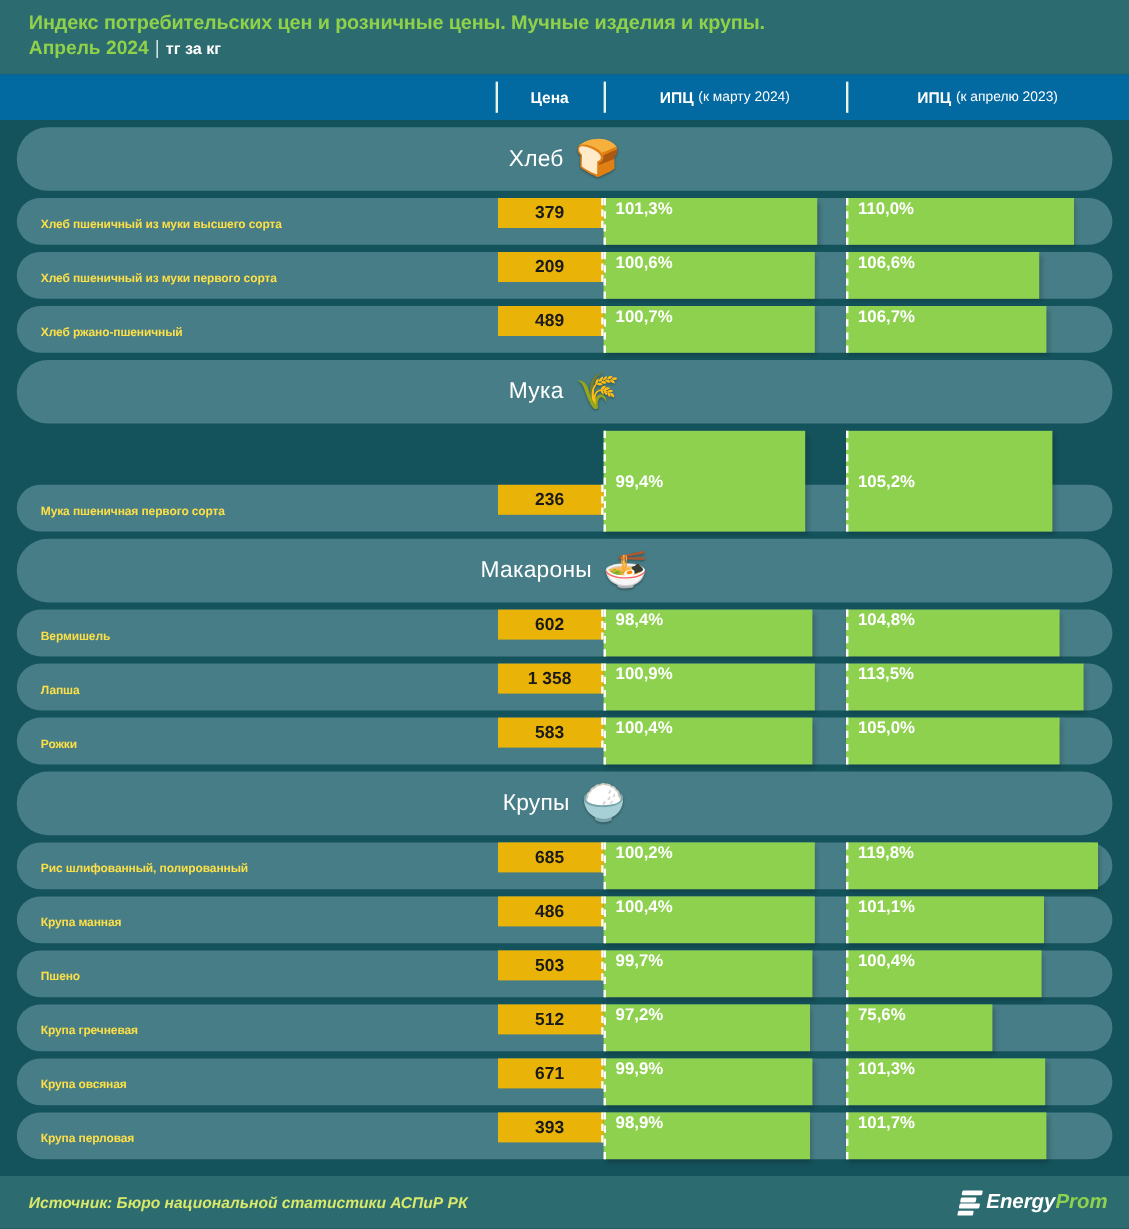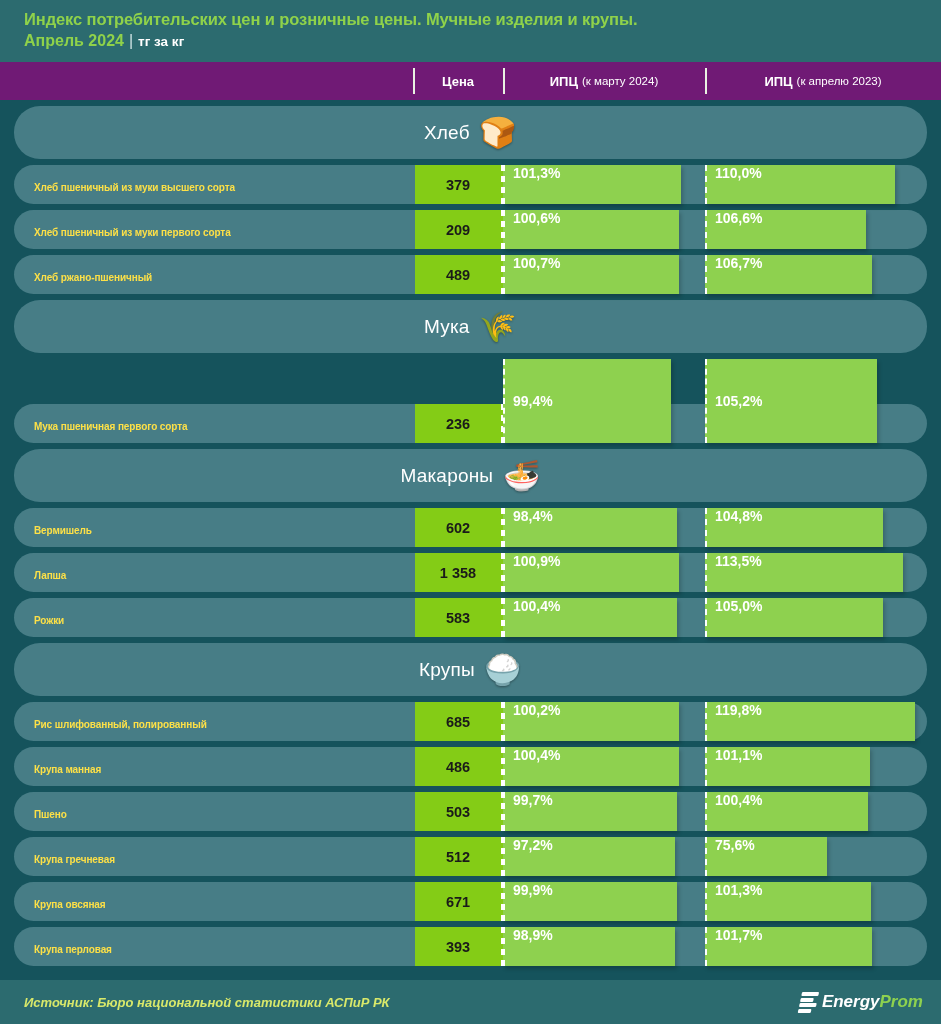--- a/index.html
+++ b/index.html
@@ -32,21 +32,21 @@
   .title-sep {
     color: #cfe3e4; font-size: 16px; font-weight: 300; margin: 0 5px;
   }
   .title-unit {
     color: #ffffff; font-size: 13.5px; font-weight: bold;
   }
 
   
   .colbar {
     position: absolute; left: 0; top: 62px; width: 941px; height: 38px;
-    background: #701a75;
+    background: #0369a1;
   }
   .colbar .cell {
     position: absolute; top: 0; height: 38px;
     display: flex; align-items: center; justify-content: center;
     color: #ffffff; white-space: nowrap;
   }
   .colbar .divider {
     position: absolute; top: 6px; width: 2px; height: 26px;
     background: #e9f3e2;
   }
@@ -82,22 +82,22 @@
   }
   .row-label {
     position: absolute; left: 20px; top: 0; height: 44px;
     display: flex; align-items: center;
     color: #fde047; font-size: 10px; font-weight: bold;
     white-space: nowrap; letter-spacing: -0.1px;
   }
 
   
   .price {
-    position: absolute; top: 0; left: 401px; width: 88px; height: 39px;
-    background: #84cc16;
+    position: absolute; top: 0; left: 401px; width: 88px; height: 25px;
+    background: #eab308;
     border-right: 2px dashed #ffffff;
     display: flex; align-items: center; justify-content: center;
     color: #1a1a1a; font-size: 14.5px; font-weight: bold;
     z-index: 3;
   }
 
   
   .bar {
     position: absolute; top: 0; height: 39px;
     background: #8ed14f;

